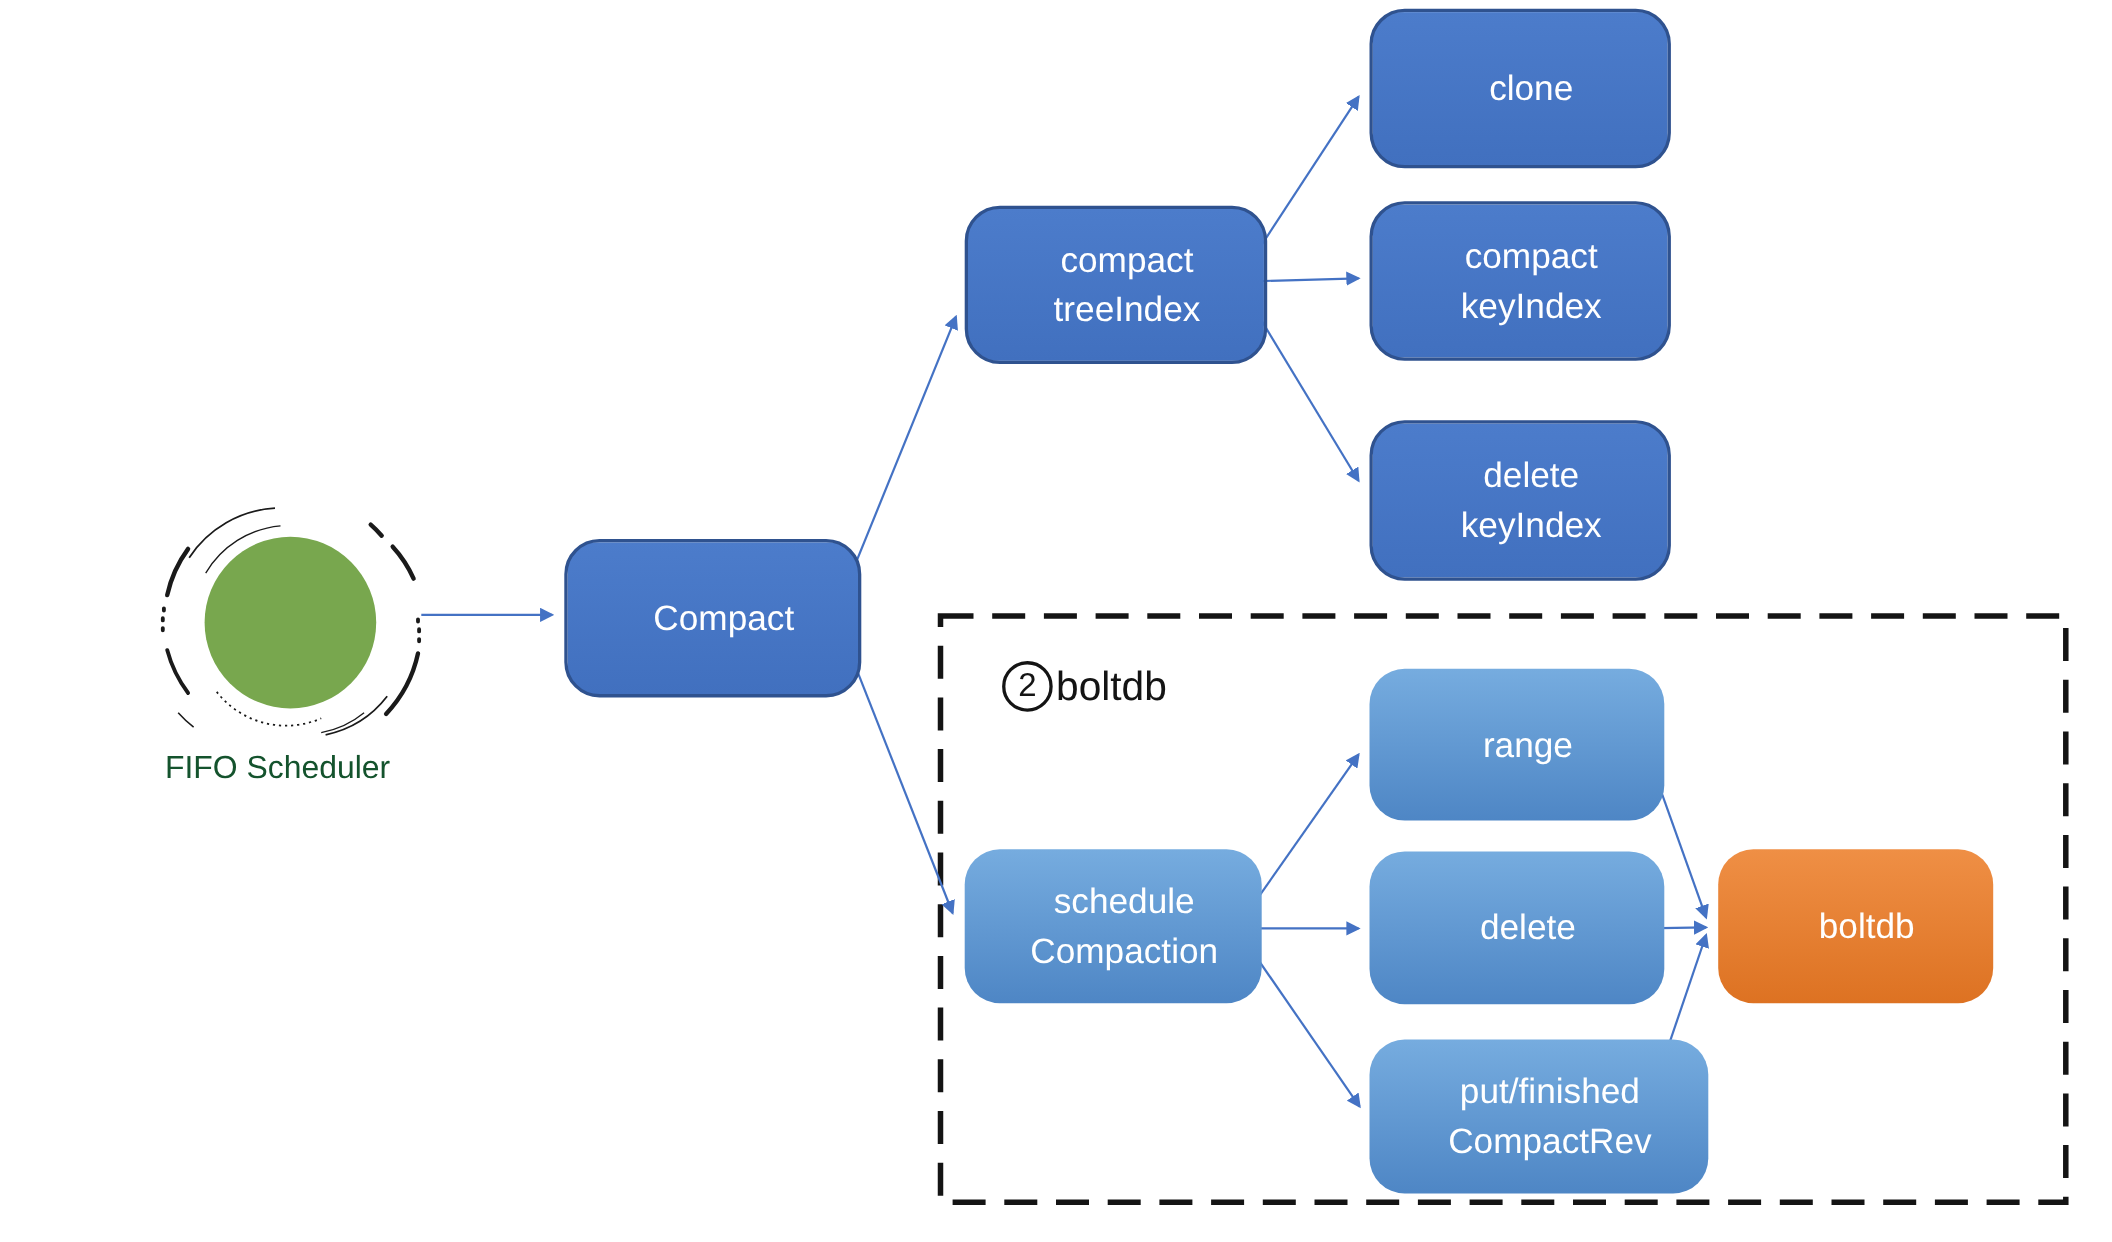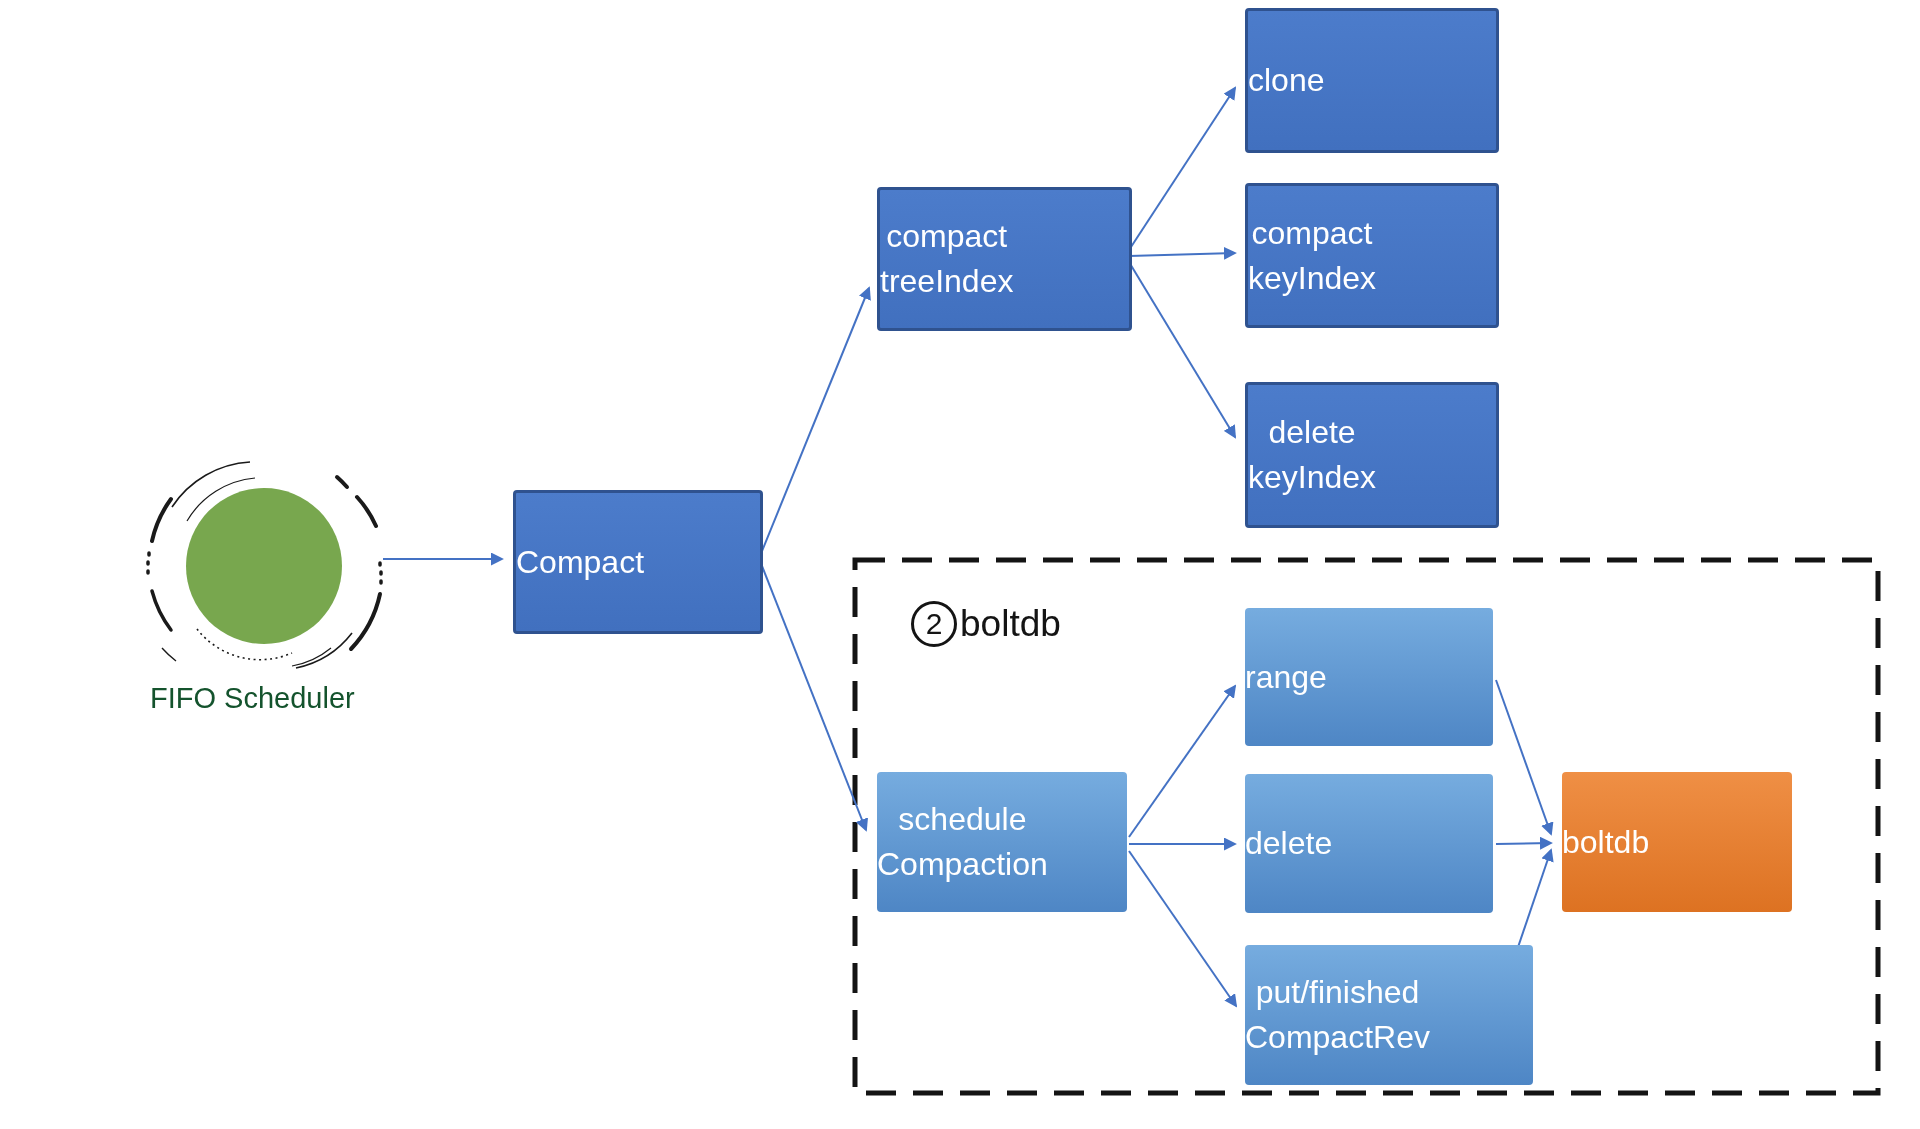--- a/index.html
+++ b/index.html
@@ -2,22 +2,22 @@
 <html><head>
 <meta charset="utf-8">
 <style>
   html,body{margin:0;padding:0;background:#fff;}
   .canvas{
     position:relative;width:1920px;height:1129px;background:#ffffff;
     font-family:"Liberation Sans",sans-serif;overflow:hidden;
   }
   svg.wires{position:absolute;left:0;top:0;width:1920px;height:1129px;}
   .node{
-    position:absolute;display:flex;align-items:center;
-    border-radius:4px;color:#ffffff;
+    position:absolute;display:flex;align-items:center;justify-content:center;
+    border-radius:32px;color:#ffffff;padding-left:20px;
   }
   .node .nlabel{
     white-space:pre-line;text-align:center;font-size:32px;line-height:1.4;
   }
   .node.dark{
     background:linear-gradient(180deg,#4c7ccb 0%,#4170bf 100%);
     border:3px solid #2f528f;
   }
   .node.light{
     background:linear-gradient(180deg,#76acdf 0%,#4e86c5 100%);

